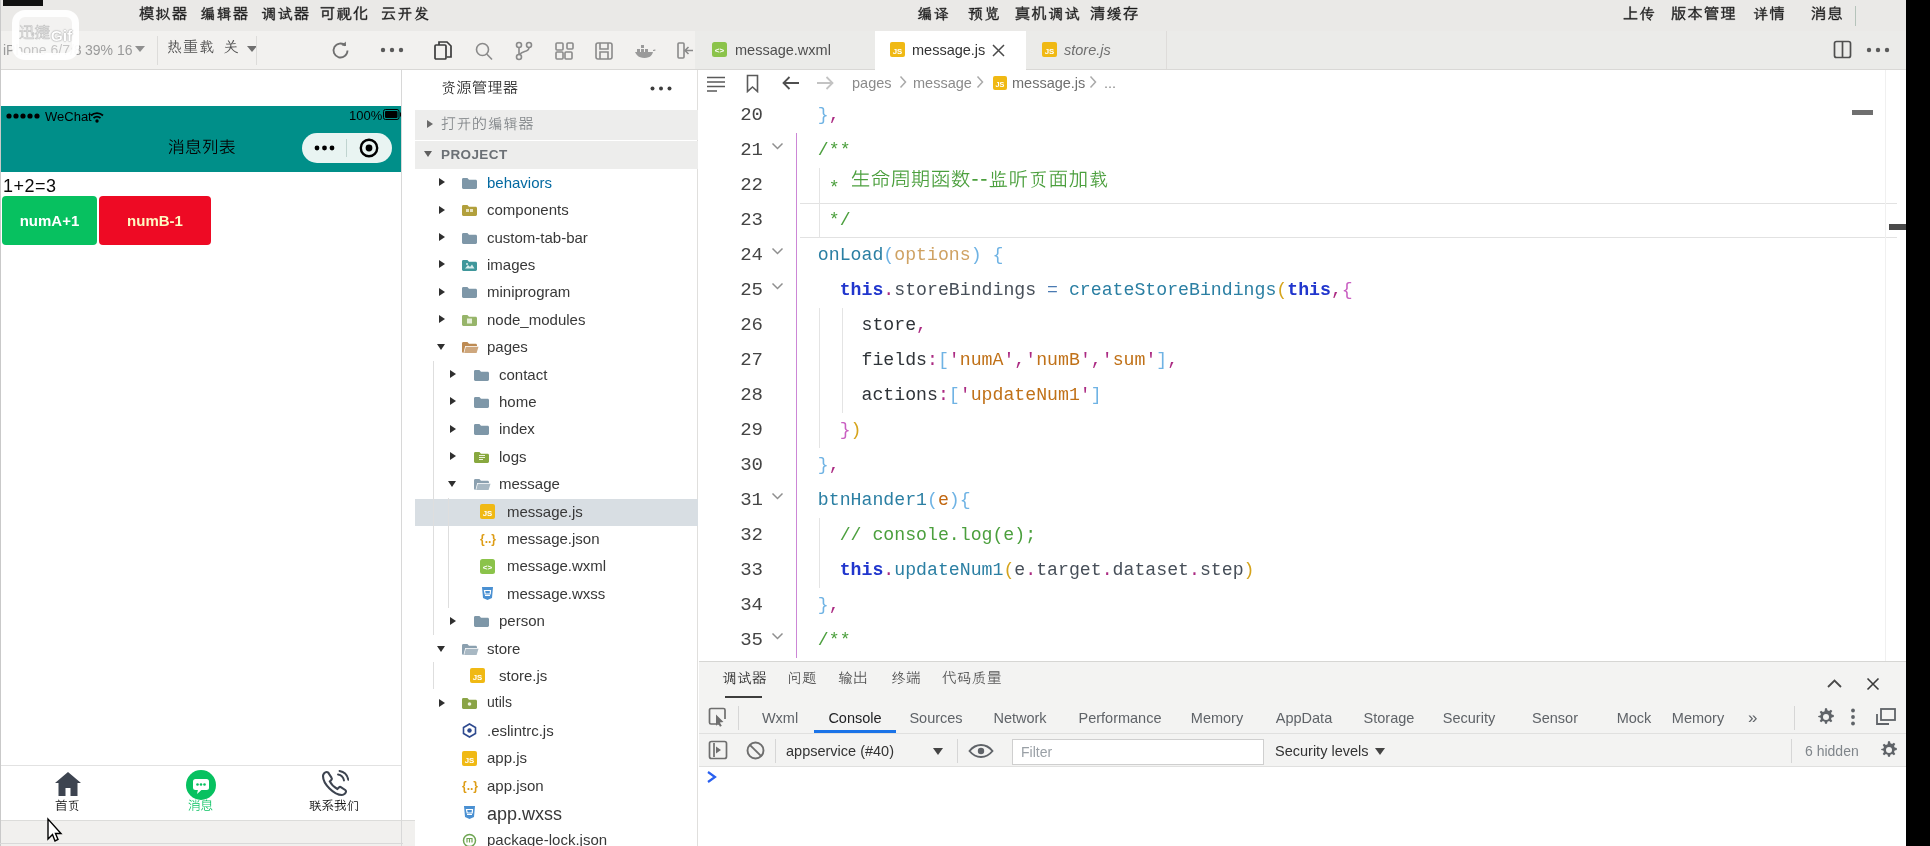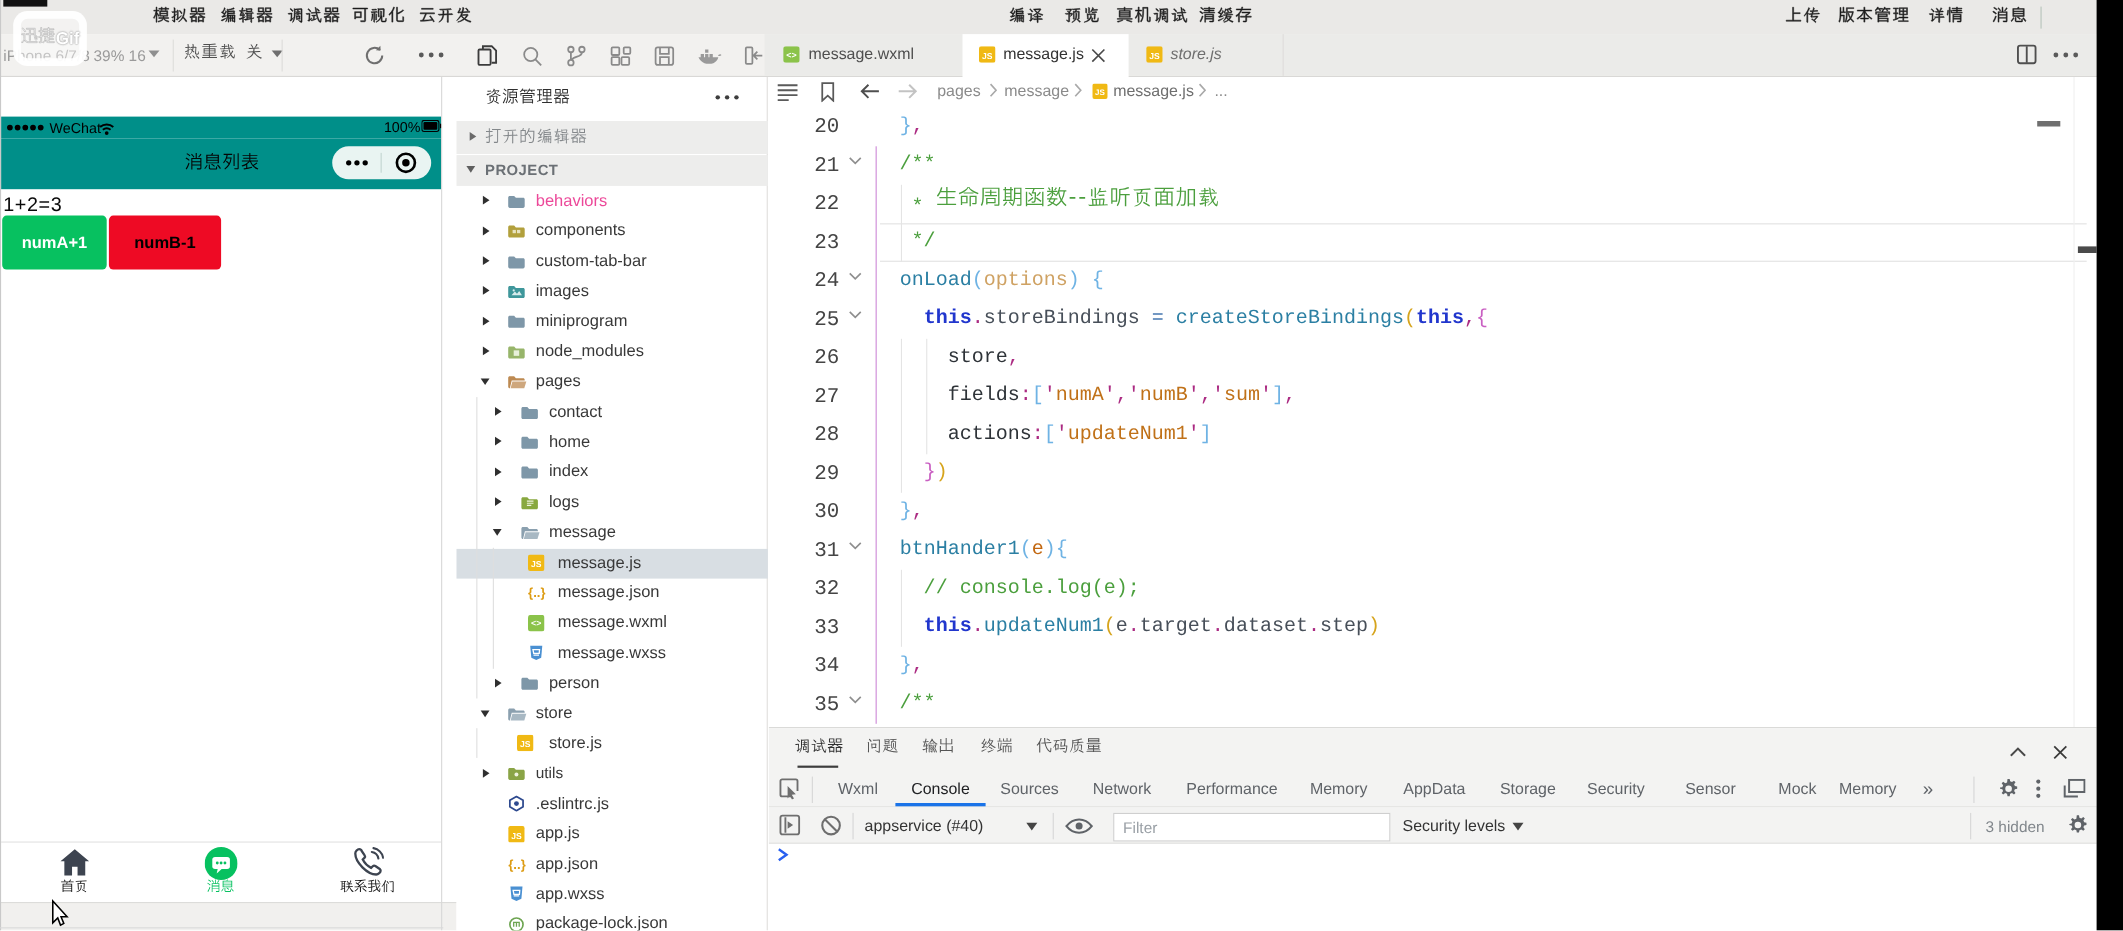--- a/index.html
+++ b/index.html
@@ -163,21 +163,21 @@
     <svg width="90" height="30" viewBox="0 0 90 30" style="display:block;">
       <circle cx="15" cy="15" r="2.4" fill="#000"></circle>
       <circle cx="22.5" cy="15" r="2.4" fill="#000"></circle>
       <circle cx="30" cy="15" r="2.4" fill="#000"></circle>
       <circle cx="67" cy="15" r="8.2" style="fill:none;stroke:#000;stroke-width:2.4"></circle>
       <circle cx="67" cy="15" r="3.4" fill="#000"></circle>
     </svg>
   </div>
 <div style="position:absolute;left:3px;top:176px;font-size:18px;color:#0a0a0a;letter-spacing:0.5px;">1+2=3</div>
 <div style="position:absolute;left:2px;top:196px;width:95px;height:49px;background:#07c160;border-radius:4px;color:#fff;font-weight:bold;font-size:15px;display:flex;align-items:center;justify-content:center;">numA+1</div>
-<div style="position:absolute;left:99px;top:196px;width:102px;height:49px;background:#ee0a24;border-radius:4px;color:#000000;font-weight:bold;font-size:15px;display:flex;align-items:center;justify-content:center;">numB-1</div>
+<div style="position:absolute;left:99px;top:196px;width:112px;height:49px;background:#ee0a24;border-radius:4px;color:#fef9c3;font-weight:bold;font-size:15px;display:flex;align-items:center;justify-content:center;">numB-1</div>
 <div style="position:absolute;left:1px;top:765px;width:400px;height:55px;background:#fff;border-top:1px solid #e2e2e2;box-sizing:border-box;"></div>
 <div style="position:absolute;left:54px;top:771px;">
     <svg width="28" height="27" viewBox="0 0 28 27" style="display:block;">
       <path d="M14 1 1 12h3.5v13h7v-8h5v8h7V12H27z" fill="#3d4450"></path>
     </svg>
   </div>
 <div style="position:absolute;left:55px;top:800px;"><svg width="26" height="16" viewBox="0 0 26 16" style="display:inline-block;vertical-align:top;overflow:visible;">
       <path d="M11.9 2H6.4Q6.3 2.6 6 3.3H10.6V10.9H9.8V10.2H2.7V10.9H1.9V3.3H5.2Q5.5 2.6 5.7 2H0.6V1.3H7.8Q8.4 0.4 8.8 -0.5L9.6 -0.2Q9.1 0.7 8.6 1.3H11.9ZM3.9 1.3Q3.6 0.7 3 -0.1L3.6 -0.5Q4.3 0.3 4.6 0.9ZM2.7 5.3H9.8V4H2.7ZM2.7 7.4H9.8V6H2.7ZM2.7 9.5H9.8V8H2.7Z M23.3 10.5Q23.3 10.4 23.1 10.2Q22.2 9.6 21 9Q19.9 8.4 19.7 8.4Q19.6 8.4 19.5 8.6Q19.4 8.7 19.4 8.9Q19.4 9 19.6 9.1Q21.3 10 22.7 11Q22.8 11.1 22.9 11.1Q23 11.1 23.2 10.9Q23.3 10.7 23.3 10.5ZM18.4 5.2V5.8Q18.4 7.1 17.9 8.2Q17.6 9 16.6 9.6Q15.7 10.3 14.5 10.7Q14.2 10.8 14.2 11Q14.2 11.1 14.4 11.1Q14.4 11.1 14.8 11Q15.1 11 15.7 10.8Q16.9 10.3 17.8 9.6Q19 8.5 19.2 6.1Q19.2 5.7 19.3 4.9Q19.3 4.6 18.7 4.5Q18.5 4.5 18.4 4.5Q18.2 4.5 18.2 4.6Q18.2 4.7 18.3 4.8Q18.4 5 18.4 5.2ZM15.8 8.4Q15.8 8.6 16 8.7Q16.1 8.9 16.4 8.9Q16.6 8.9 16.6 8.7V8.6L16.6 8.3L16.6 7.2L16.4 3.7L21.2 3.5L21 7.2V7.4Q21 7.6 20.9 7.9Q20.8 8.2 21.2 8.5Q21.4 8.6 21.5 8.6Q21.7 8.6 21.7 8.3V8.3L21.7 8L21.8 7.3L22 3.5Q22 3.4 22 3.4Q22.1 3.3 22.1 3.2Q22.1 3 21.9 2.9Q21.6 2.8 21.4 2.8H21.4L18.3 2.9L18.6 2.5Q18.7 2.4 18.9 2.1Q19.1 1.9 19.1 1.7Q19.1 1.6 18.8 1.4L23.6 1.1Q23.9 1.1 23.9 1Q23.9 0.8 23.4 0.5Q23.2 0.4 23.2 0.4Q23.1 0.4 22.9 0.4Q22.8 0.5 22.4 0.5L14.5 1H14.3Q14.1 1 13.9 1Q13.8 0.9 13.8 0.9Q13.7 0.9 13.7 1Q13.7 1 13.8 1.2Q13.9 1.4 14 1.5Q14.2 1.7 14.4 1.7Q14.6 1.7 14.8 1.7L18.1 1.4V1.6Q18.1 1.7 18 2Q17.9 2.2 17.5 3L16.5 3Q15.8 2.7 15.6 2.7Q15.4 2.7 15.4 2.8Q15.4 2.9 15.5 3.1Q15.6 3.2 15.6 3.8L15.8 7.7V7.8Q15.8 7.9 15.8 8.4Z" fill="#141414"></path>
     </svg></div>
 <div style="position:absolute;left:186px;top:770px;">
@@ -227,21 +227,21 @@
     </svg></div>
 <div style="position:absolute;left:415px;top:141px;width:283px;height:28px;background:#ededec;"></div>
 <div style="position:absolute;left:424px;top:151px;width:0px;height:0px;border-left:4.5px solid transparent;border-right:4.5px solid transparent;border-top:6px solid #5f5f5f;"></div>
 <div style="position:absolute;left:441px;top:147px;font-size:13.5px;font-weight:bold;color:#6b7075;letter-spacing:0.4px;">PROJECT</div>
 <div style="position:absolute;left:439px;top:178.2px;width:0px;height:0px;border-top:4.5px solid transparent;border-bottom:4.5px solid transparent;border-left:6px solid #2f2f2f;"></div>
 <div style="position:absolute;left:461px;top:175.7px;">
     <svg width="17" height="14" viewBox="0 0 17 14" style="display:block;">
       <path d="M1 3.5c0-.8.6-1.4 1.4-1.4h4l1.6 1.7h6.6c.8 0 1.4.6 1.4 1.4v6.4c0 .8-.6 1.4-1.4 1.4H2.4c-.8 0-1.4-.6-1.4-1.4z" fill="#7e97a8"></path>
     </svg>
   </div>
-<div style="position:absolute;left:487px;top:173.7px;font-size:15px;color:#ec4899;">behaviors</div>
+<div style="position:absolute;left:487px;top:173.7px;font-size:15px;color:#0369a1;">behaviors</div>
 <div style="position:absolute;left:439px;top:205.6px;width:0px;height:0px;border-top:4.5px solid transparent;border-bottom:4.5px solid transparent;border-left:6px solid #2f2f2f;"></div>
 <div style="position:absolute;left:461px;top:203.1px;">
     <svg width="17" height="14" viewBox="0 0 17 14" style="display:block;">
       <path d="M1 3.5c0-.8.6-1.4 1.4-1.4h4l1.6 1.7h6.6c.8 0 1.4.6 1.4 1.4v6.4c0 .8-.6 1.4-1.4 1.4H2.4c-.8 0-1.4-.6-1.4-1.4z" fill="#b2a03c"></path>
       <rect x="5" y="6" width="3" height="3" fill="#e8e3c0"></rect>
       <rect x="9" y="6" width="3" height="3" fill="#e8e3c0"></rect>
     </svg>
   </div>
 <div style="position:absolute;left:487px;top:201.1px;font-size:15px;color:#383838;">components</div>
 <div style="position:absolute;left:439px;top:233.0px;width:0px;height:0px;border-top:4.5px solid transparent;border-bottom:4.5px solid transparent;border-left:6px solid #2f2f2f;"></div>
@@ -397,21 +397,21 @@
       <text x="8" y="12" text-anchor="middle" font-family="Liberation Sans" font-size="12" font-weight="bold" fill="#dd9c14">{..}</text>
     </svg>
   </div>
 <div style="position:absolute;left:487px;top:776.5px;font-size:15px;color:#383838;">app.json</div>
 <div style="position:absolute;left:462px;top:805.4px;">
     <svg width="15" height="15" viewBox="0 0 15 15" style="display:block;">
       <path d="M2 1h11l-1 11-4.5 2L3 12z" fill="#4a90d2"></path>
       <path d="M4.5 4.5h6l-.3 3.5h-5zM5 9.5h5" stroke="#fff" stroke-width="1.2" fill="none"></path>
     </svg>
   </div>
-<div style="position:absolute;left:487px;top:803.9px;font-size:15px;color:#383838;">app.wxss</div>
+<div style="position:absolute;left:487px;top:803.9px;font-size:18px;color:#383838;">app.wxss</div>
 <div style="position:absolute;left:462px;top:832.8px;">
     <svg width="15" height="15" viewBox="0 0 15 15" style="display:block;">
       <circle cx="7.5" cy="7.5" r="6" fill="none" stroke="#6ea552" stroke-width="1.5"></circle>
       <path d="M5 9.5V5.5h5v4M7.5 5.5v4" stroke="#6ea552" stroke-width="1.2" fill="none"></path>
     </svg>
   </div>
 <div style="position:absolute;left:487px;top:831.3px;font-size:15px;color:#383838;">package-lock.json</div>
 <div style="position:absolute;left:433px;top:361px;width:1px;height:274px;background:#dedede;"></div>
 <div style="position:absolute;left:448px;top:498px;width:1px;height:110px;background:#dedede;"></div>
 <div style="position:absolute;left:433px;top:662px;width:1px;height:27px;background:#dedede;"></div>
@@ -621,21 +621,21 @@
     <svg width="26" height="16" viewBox="0 0 26 16" style="display:block;">
       <path d="M13 2C7 2 2.7 6.5 1.5 8 2.7 9.5 7 14 13 14s10.3-4.5 11.5-6C23.3 6.5 19 2 13 2z" fill="none" stroke="#5f6368" stroke-width="1.9"></path>
       <circle cx="13" cy="8" r="3.2" fill="#5f6368"></circle>
     </svg>
   </div>
 <div style="position:absolute;left:1012px;top:739px;width:252px;height:26px;background:#fff;border:1px solid #cfcfcf;box-sizing:border-box;"></div>
 <div style="position:absolute;left:1021px;top:744px;font-size:14px;color:#9aa0a6;">Filter</div>
 <div style="position:absolute;left:1275px;top:743px;font-size:14.5px;color:#333;">Security levels</div>
 <div style="position:absolute;left:1375px;top:748px;width:0px;height:0px;border-left:5.5px solid transparent;border-right:5.5px solid transparent;border-top:7px solid #444;"></div>
 <div style="position:absolute;left:1791px;top:739px;width:1px;height:24px;background:#d6d6d6;"></div>
-<div style="position:absolute;left:1805px;top:743px;font-size:14px;color:#80868b;">3 hidden</div>
+<div style="position:absolute;left:1805px;top:743px;font-size:14px;color:#80868b;">6 hidden</div>
 <div style="position:absolute;left:1879px;top:740px;">
     <svg width="19" height="19" viewBox="0 0 19 19" style="display:block;">
       <path d="M9 1.2h2l.4 2.1 1.7.7L14.9 2.7l1.4 1.4-1.3 1.8.7 1.7 2.1.4v2l-2.1.4-.7 1.7 1.3 1.8-1.4 1.4-1.8-1.3-1.7.7-.4 2.1H9l-.4-2.1-1.7-.7-1.8 1.3-1.4-1.4 1.3-1.8-.7-1.7-2.1-.4V9l2.1-.4.7-1.7L3.7 5.1l1.4-1.4 1.8 1.3 1.7-.7z" fill="#5f6368"></path>
       <circle cx="10" cy="10" r="3" fill="#f3f3f2"></circle>
     </svg>
   </div>
 <div style="position:absolute;left:706px;top:770px;">
     <svg width="12" height="14" viewBox="0 0 12 14" style="display:block;">
       <path d="M2 2 9 7 2 12" fill="none" stroke="#2960f0" stroke-width="2.2"></path>
     </svg>

